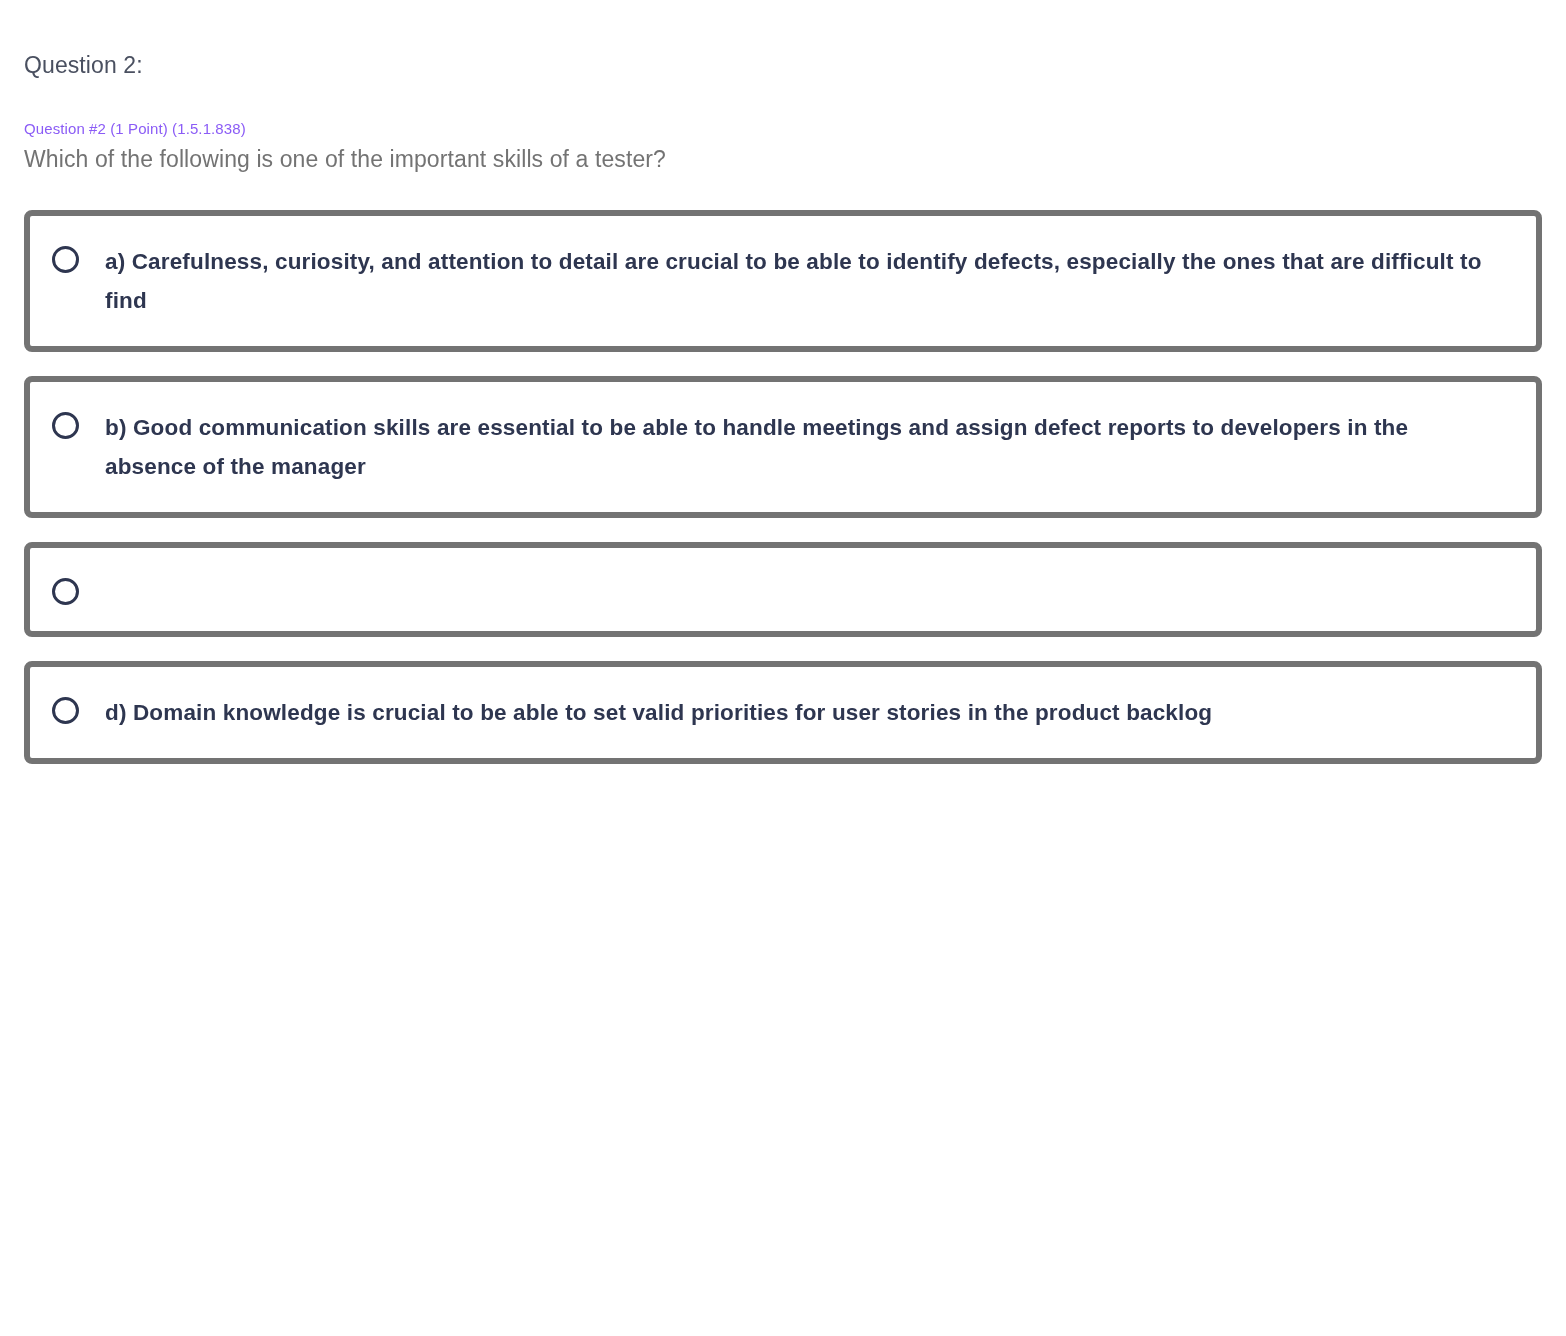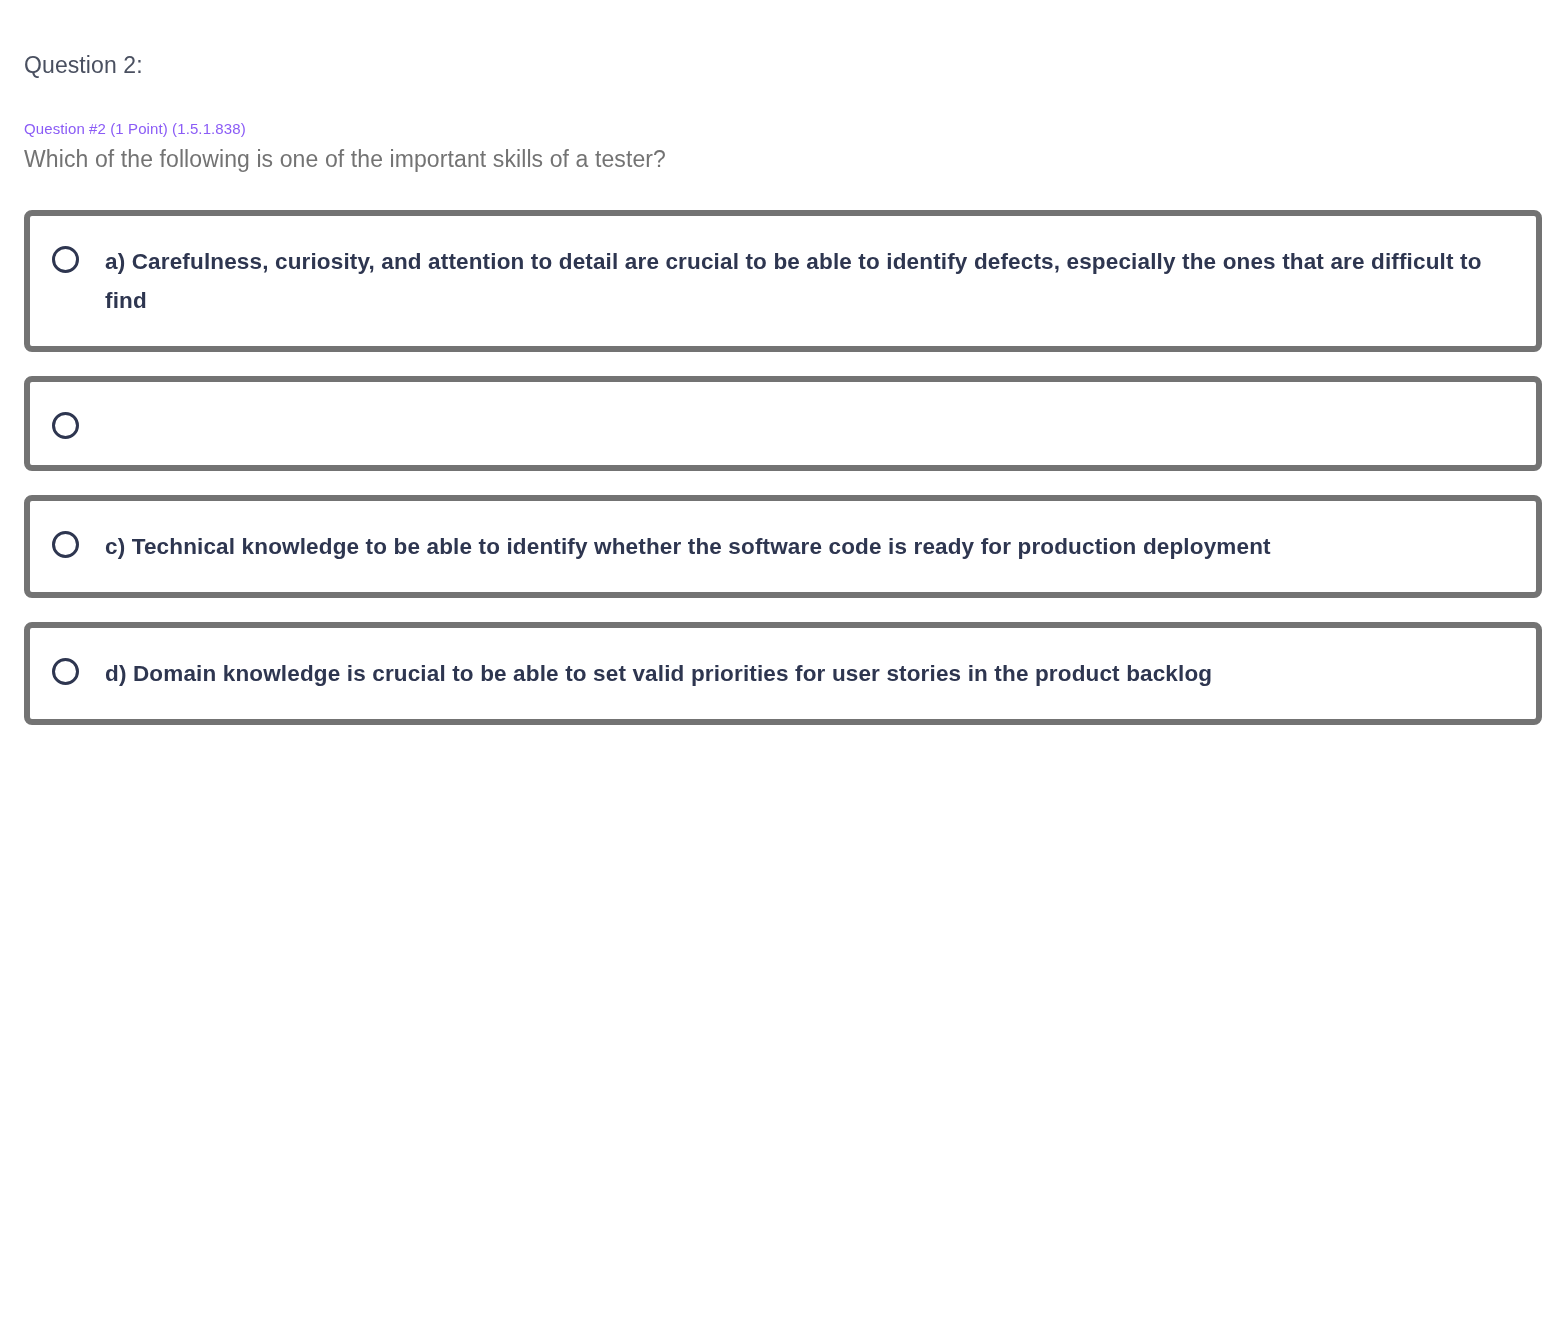--- a/index.html
+++ b/index.html
@@ -88,25 +88,25 @@
 
   <div class="options">
 
     <div class="option">
       <span class="radio"></span>
       <span class="option-text">a) Carefulness, curiosity, and attention to detail are crucial to be able to identify defects, especially the ones that are difficult to find</span>
     </div>
 
     <div class="option">
       <span class="radio"></span>
+      <span class="option-text">b) Good communication skills are essential to be able to handle meetings and assign defect reports to developers in the absence of the manager</span>
     </div>
 
     <div class="option">
       <span class="radio"></span>
-      <span class="option-text">c) Technical knowledge to be able to identify whether the software code is ready for production deployment</span>
     </div>
 
     <div class="option">
       <span class="radio"></span>
       <span class="option-text">d) Domain knowledge is crucial to be able to set valid priorities for user stories in the product backlog</span>
     </div>
 
   </div>
 </div>
 

